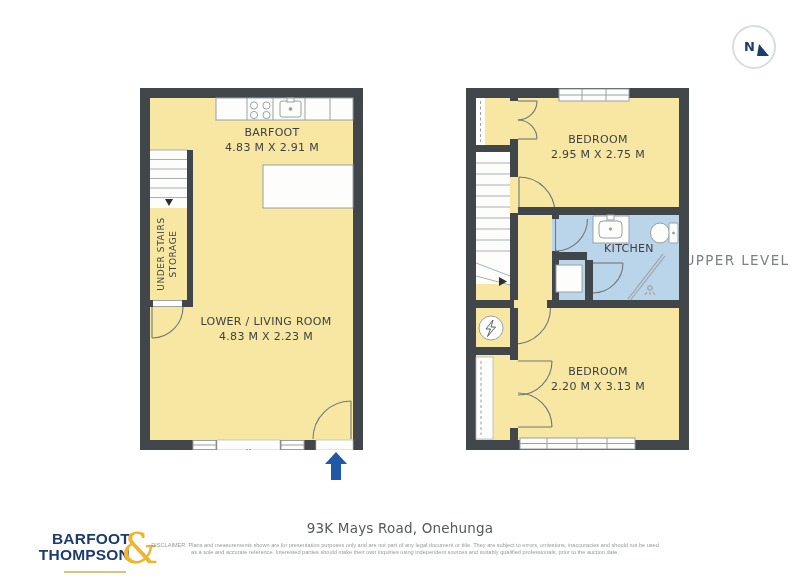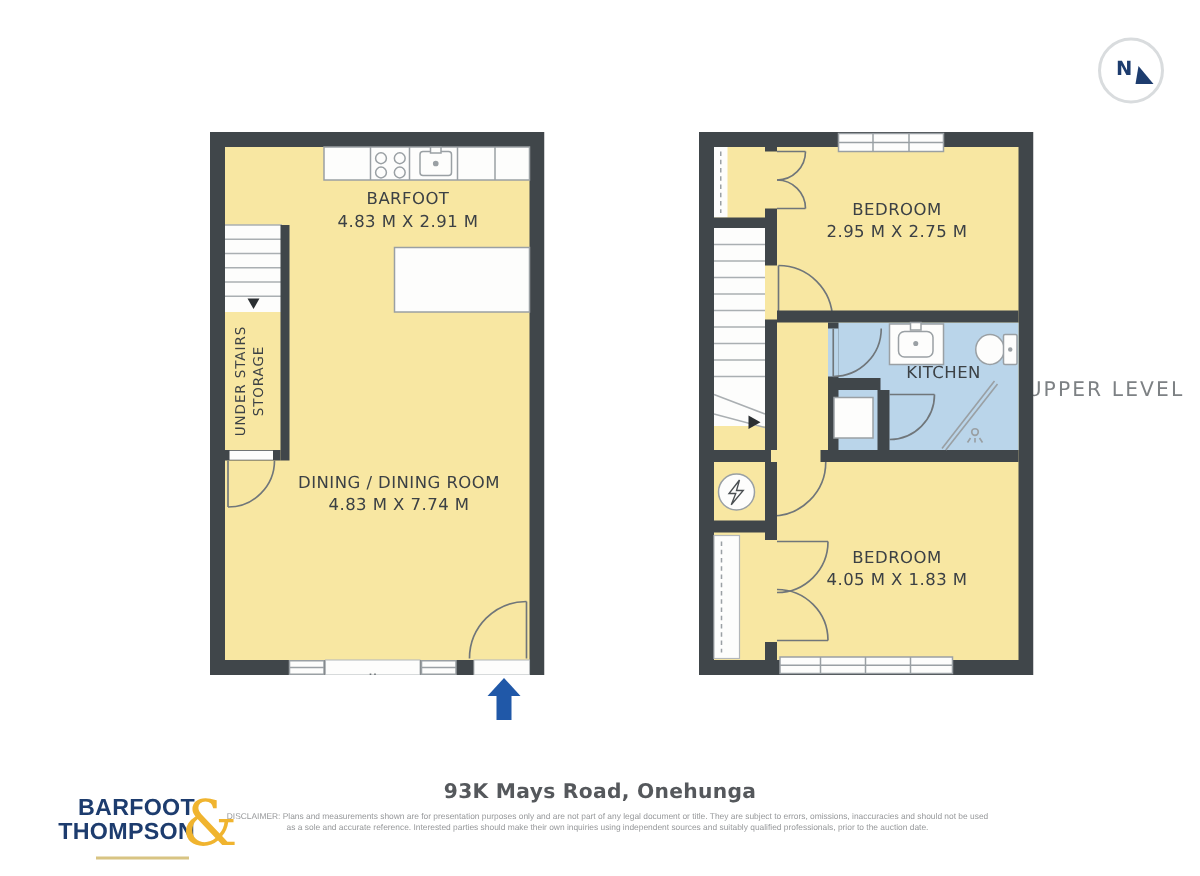--- a/index.html
+++ b/index.html
@@ -59,21 +59,21 @@
   .logo .amp {
     position:absolute; left:85px; top:-6px; color:#f0b42f;
     font-size:42px; font-family:"DejaVu Serif", serif; line-height:48px;
   }
   .logo .tagline-bar {
     position:absolute; left:28px; top:40px; width:62px; height:2px;
     background:#cbb05a; opacity:0.75;
   }
   .address {
     position:absolute; left:200px; top:520px; width:400px; text-align:center;
-    color:#55585c; font-weight:bold; font-size:13.5px;
+    color:#55585c; font-weight:normal; font-size:13.5px;
     font-family:"DejaVu Sans", sans-serif; letter-spacing:0.2px;
   }
   .disclaimer {
     position:absolute; left:105px; top:542px; width:600px; text-align:center;
     color:#97999b; font-size:5.6px; line-height:7.2px;
     font-family:"Liberation Sans", sans-serif;
   }
 </style>
 </head>
 <body>
@@ -150,22 +150,22 @@
         <path d="M173,351 A38 38 0 0 1 211,313"></path>
         <line x1="211" y1="313" x2="211" y2="351"></line>
       </g>
     </svg>
 
     <div class="room-label" style="left:52px; top:37px; width:160px;">
       <div>BARFOOT</div>
       <div>4.83 M X 2.91 M</div>
     </div>
     <div class="room-label" style="left:26px; top:226px; width:200px;">
-      <div>DINING / DINING ROOM</div>
-      <div>4.83 M X 7.74 M</div>
+      <div>LOWER / LIVING ROOM</div>
+      <div>4.83 M X 2.23 M</div>
     </div>
     <div class="storage-label">
       <div>UNDER STAIRS</div>
       <div>STORAGE</div>
     </div>
   </div>
 
   <div class="plan plan-upper">
     <svg width="223" height="362" viewBox="0 0 223 362">
       <rect x="0" y="0" width="223" height="362" fill="#40464a"></rect>
@@ -280,21 +280,21 @@
 
     <div class="room-label" style="left:52px; top:44px; width:160px;">
       <div>BEDROOM</div>
       <div>2.95 M X 2.75 M</div>
     </div>
     <div class="room-label" style="left:103px; top:153px; width:120px;">
       <div>KITCHEN</div>
     </div>
     <div class="room-label" style="left:52px; top:276px; width:160px;">
       <div>BEDROOM</div>
-      <div>4.05 M X 1.83 M</div>
+      <div>2.20 M X 3.13 M</div>
     </div>
   </div>
 
   <svg class="entry-arrow" width="24" height="28" viewBox="0 0 24 28">
     <polygon points="12,0 23,12 1,12" fill="#2058a8"></polygon>
     <rect x="7" y="12" width="10" height="16" fill="#2058a8"></rect>
   </svg>
 
   <div class="logo">
     <div class="brand">BARFOOT</div>

